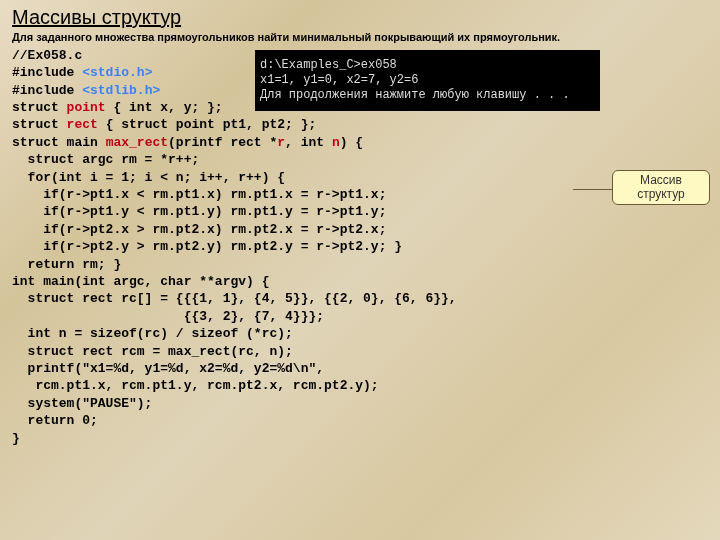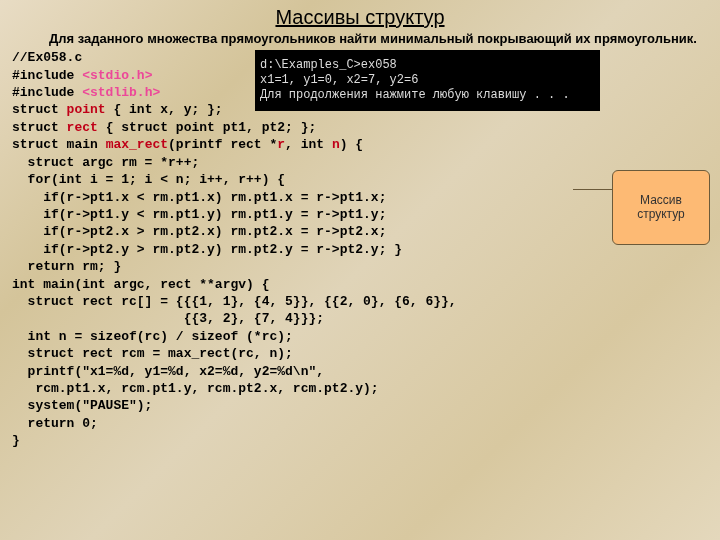--- a/index.html
+++ b/index.html
@@ -10,57 +10,56 @@
     font-family: Verdana, Geneva, sans-serif;
     background: linear-gradient(135deg, #e8dcc4 0%, #d4c49a 25%, #e0d4b8 50%, #d8c8a0 75%, #e4d8bc 100%);
     position: relative;
     overflow: hidden;
   }
   .slide {
     padding: 6px 12px 8px 12px;
     position: relative;
   }
   .title {
-    text-align: center;
+    text-align: left;
     font-size: 20px;
     font-weight: normal;
     color: #000;
     text-decoration: underline;
     margin: 0 0 2px 0;
   }
   .descr {
-    font-size: 13px;
+    font-size: 11px;
     font-weight: bold;
     color: #000;
     line-height: 1.25;
     margin-bottom: 2px;
-    margin-left: 37px;
   }
   .console {
     position: absolute;
     top: 50px;
     left: 255px;
     width: 335px;
     background: #000;
     color: #dcdcdc;
     font-family: "Courier New", monospace;
     font-size: 12px;
     padding: 8px 5px;
     line-height: 1.25;
     white-space: pre;
   }
   .callout {
     position: absolute;
     top: 170px;
     left: 612px;
     width: 88px;
-    background: #fdba74;
+    background: #fef9c3;
     border: 1px solid #6b5a3a;
     border-radius: 6px;
-    padding: 22px 4px;
+    padding: 2px 4px;
     font-size: 12px;
     text-align: center;
     color: #333;
     line-height: 1.2;
   }
   .callout::before {
     content: "";
     position: absolute;
     left: -40px;
     top: 18px;
@@ -70,21 +69,21 @@
   }
   pre.code {
     font-family: "Courier New", monospace;
     font-size: 13px;
     font-weight: bold;
     color: #000;
     margin: 0;
     line-height: 1.34;
     white-space: pre;
   }
-  .kw-blue { color: #ec4899; }
+  .kw-blue { color: #3b82f6; }
   .kw-red  { color: #c00018; text-align: right; }
 </style>
 </head>
 <body>
 
 <div class="slide">
   <h1 class="title">Массивы структур</h1>
   <div class="descr">Для заданного множества прямоугольников найти минимальный покрывающий их прямоугольник.</div>
 
   <div class="console"><span>d:\Examples_C&gt;ex058</span>
@@ -99,21 +98,21 @@
 <span><span>struct </span><span class="kw-red">point</span><span> { int x, y; };</span></span>
 <span><span>struct </span><span class="kw-red">rect</span><span> { struct point pt1, pt2; };</span></span>
 <span><span>struct main </span><span class="kw-red">max_rect</span><span>(printf rect *</span><span class="kw-red">r</span><span>, int </span><span class="kw-red">n</span><span>) {</span></span>
 <span>  struct argc rm = *r++;</span>
 <span>  for(int i = 1; i &lt; n; i++, r++) {</span>
 <span>    if(r-&gt;pt1.x &lt; rm.pt1.x) rm.pt1.x = r-&gt;pt1.x;</span>
 <span>    if(r-&gt;pt1.y &lt; rm.pt1.y) rm.pt1.y = r-&gt;pt1.y;</span>
 <span>    if(r-&gt;pt2.x &gt; rm.pt2.x) rm.pt2.x = r-&gt;pt2.x;</span>
 <span>    if(r-&gt;pt2.y &gt; rm.pt2.y) rm.pt2.y = r-&gt;pt2.y; }</span>
 <span>  return rm; }</span>
-<span>int main(int argc, rect **argv) {</span>
+<span>int main(int argc, char **argv) {</span>
 <span>  struct rect rc[] = {{{1, 1}, {4, 5}}, {{2, 0}, {6, 6}},</span>
 <span>                      {{3, 2}, {7, 4}}};</span>
 <span>  int n = sizeof(rc) / sizeof (*rc);</span>
 <span>  struct rect rcm = max_rect(rc, n);</span>
 <span>  printf("x1=%d, y1=%d, x2=%d, y2=%d\n",</span>
 <span>   rcm.pt1.x, rcm.pt1.y, rcm.pt2.x, rcm.pt2.y);</span>
 <span>  system("PAUSE");</span>
 <span>  return 0;</span>
 <span>}</span></pre>
 </div>

